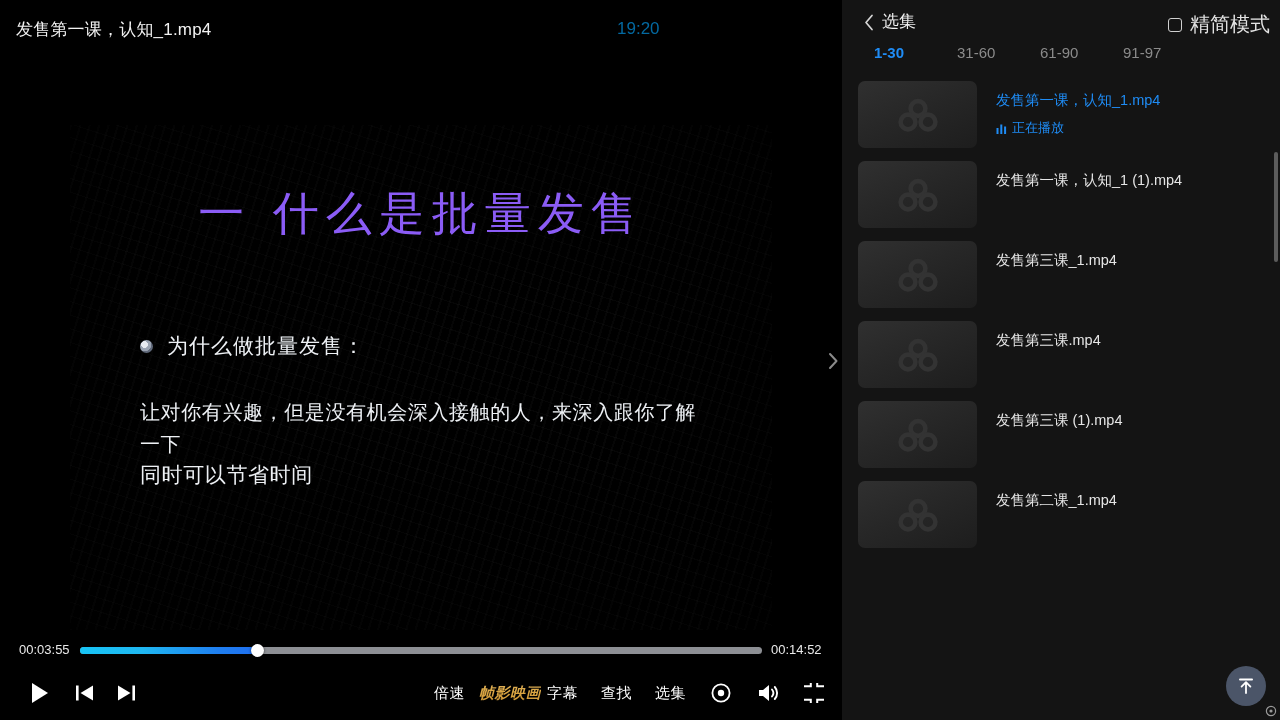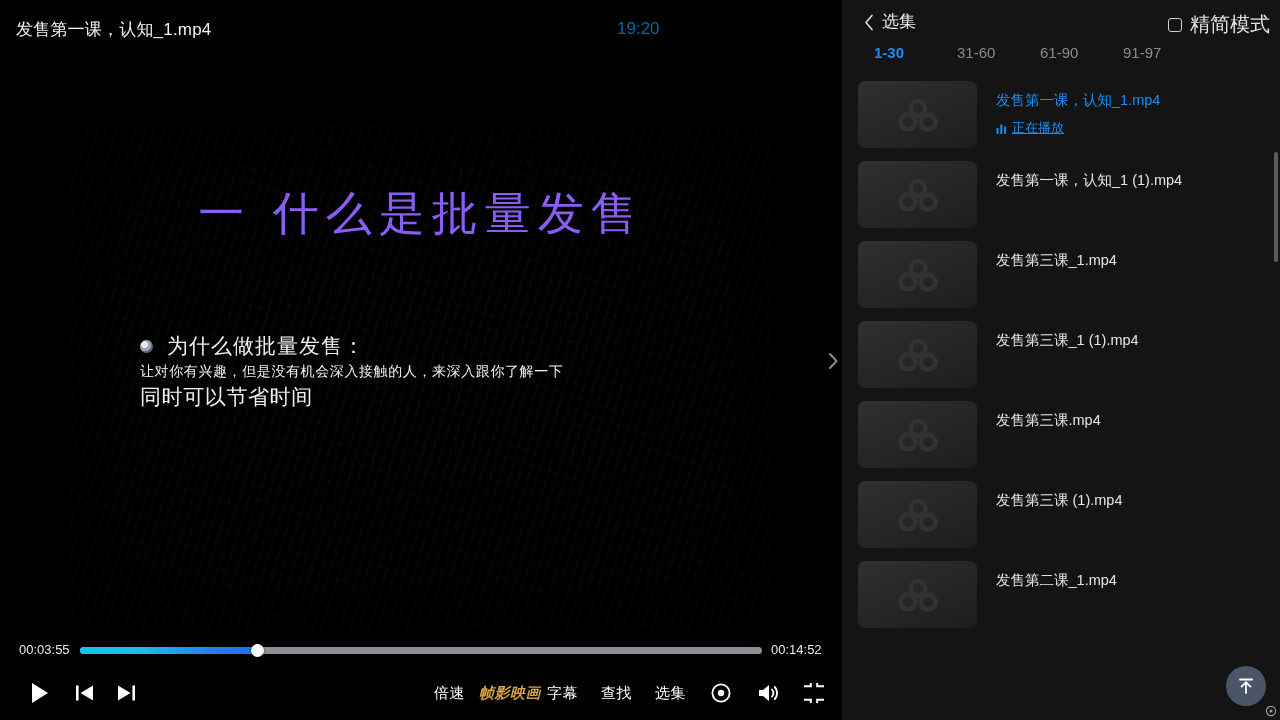--- a/index.html
+++ b/index.html
@@ -46,21 +46,21 @@
     color: #8b5cf6; font-size: 46px; letter-spacing: 7px; font-weight: 400;
     text-shadow: 0 2px 5px rgba(0,0,0,.45);
     font-family: "DejaVu Sans", "Liberation Sans", sans-serif;
   }
   .slide-body { position: absolute; left: 70px; top: 207px; right: 40px; color: #eef1f5; }
   .sb-head { display: flex; align-items: center; gap: 14px; font-size: 21px; letter-spacing: 1px;
              text-shadow: 0 2px 4px rgba(0,0,0,.45); }
   .sb-bullet { width: 13px; height: 13px; border-radius: 50%;
                background: radial-gradient(circle at 35% 35%, #e7eaf0 0 28%, #9aa3b2 30% 55%, #60697a 58% 100%);
                box-shadow: 0 0 3px rgba(0,0,0,.5); flex: none; }
-  .sb-p1 { font-size: 14px; line-height: 1.62; letter-spacing: .6px;
+  .sb-p1 { margin-top: 36px; font-size: 20px; line-height: 1.62; letter-spacing: .6px;
            text-shadow: 0 2px 4px rgba(0,0,0,.45); max-width: 560px; }
   .sb-p2 { font-size: 21px; letter-spacing: .6px; text-shadow: 0 2px 4px rgba(0,0,0,.45); }
 
   
   .side-tab {
     position: absolute; left: 823px; top: 340px; width: 20px; height: 42px;
     display: flex; align-items: center; justify-content: center; cursor: pointer;
   }
   .side-tab svg { display: block; }
 
@@ -111,21 +111,21 @@
   .sb-item { position: relative; display: flex; align-items: flex-start; gap: 19px;
              padding: 5px 14px 5px 16px; height: 80px; cursor: pointer; }
   .thumb { width: 119px; height: 67px; border-radius: 7px; flex: none; position: relative;
            background: linear-gradient(155deg, #303030 0%, #272727 45%, #1d1d1d 100%);
            display: flex; align-items: center; justify-content: center; }
   .thumb svg { opacity: 1; }
   .item-right { padding-top: 10px; min-width: 0; flex: 1; }
   .item-name { font-size: 14.5px; color: #e6e6e6; line-height: 1.25; white-space: nowrap; overflow: hidden; text-overflow: ellipsis; }
   .item-name.playing { color: #1f8cf5; }
   .item-sub { margin-top: 10px; display: flex; align-items: center; gap: 5px; color: #1f8cf5; font-size: 13px; }
-  .item-sub-text { text-decoration: underline; }
+  .item-sub-text { }
 
   .sb-scrollbar { position: absolute; right: 2px; top: 152px; width: 4px; height: 110px;
                   background: #5c5c5c; border-radius: 2px; cursor: pointer; }
 
   .fab { position: absolute; right: 14px; bottom: 14px; width: 40px; height: 40px; border-radius: 50%;
          background: #4b5568; display: flex; align-items: center; justify-content: center; cursor: pointer; }
   .corner-dot { position: absolute; right: 3px; bottom: 3px; width: 13px; height: 13px;
                 display: flex; align-items: center; justify-content: center; cursor: pointer; }
 </style>
 </head>
@@ -293,34 +293,20 @@
                 <circle cx="12" cy="26" r="7.4"></circle>
                 <circle cx="32" cy="26" r="7.4"></circle>
             </g>
           </svg>
         </div>
         <div class="item-right">
           <div class="item-name">发售第三课_1.mp4</div>
         </div>
       </div>
 
-      <div class="sb-item">
-        <div class="thumb">
-          <svg width="44" height="38" viewBox="0 0 44 38">
-            <g fill="none" stroke="#333333" stroke-width="4.6">
-              <circle cx="22" cy="12.5" r="7.4"></circle>
-                <circle cx="12" cy="26" r="7.4"></circle>
-                <circle cx="32" cy="26" r="7.4"></circle>
-            </g>
-          </svg>
-        </div>
-        <div class="item-right">
-          <div class="item-name">发售第三课_1 (1).mp4</div>
-        </div>
-      </div>
 
       <div class="sb-item">
         <div class="thumb">
           <svg width="44" height="38" viewBox="0 0 44 38">
             <g fill="none" stroke="#333333" stroke-width="4.6">
               <circle cx="22" cy="12.5" r="7.4"></circle>
                 <circle cx="12" cy="26" r="7.4"></circle>
                 <circle cx="32" cy="26" r="7.4"></circle>
             </g>
           </svg>

